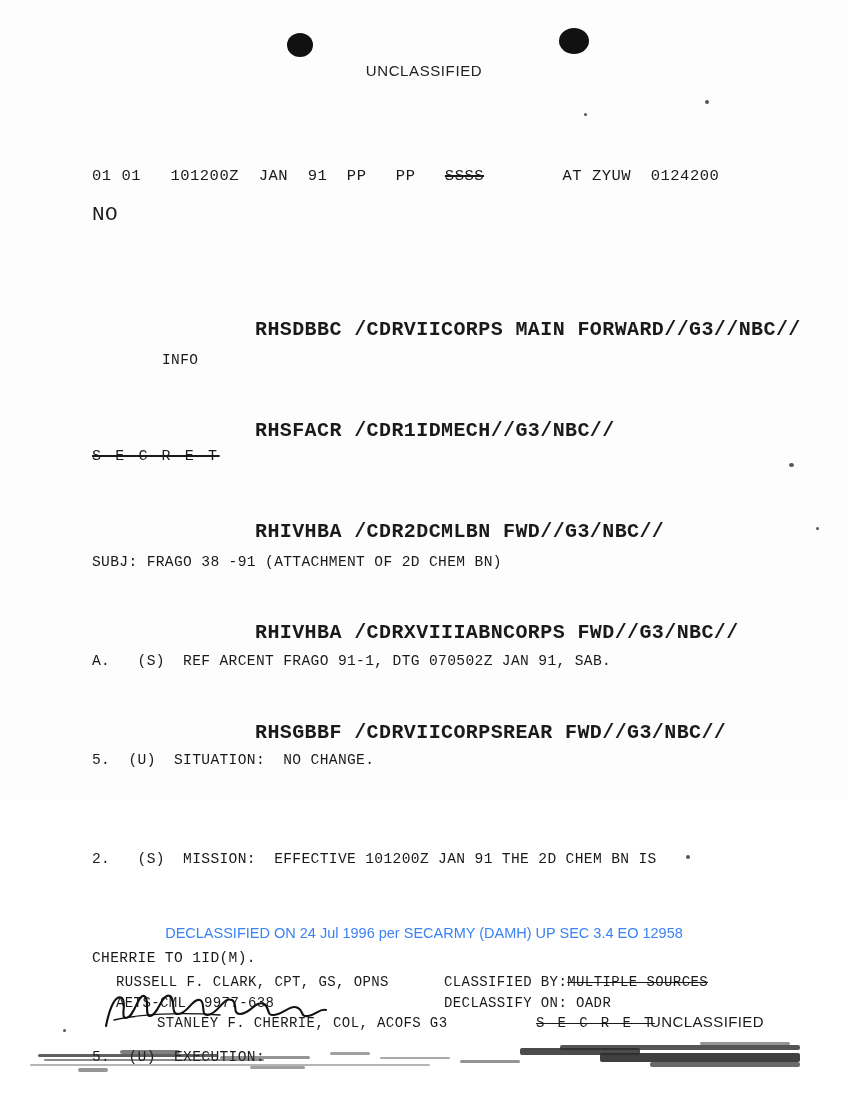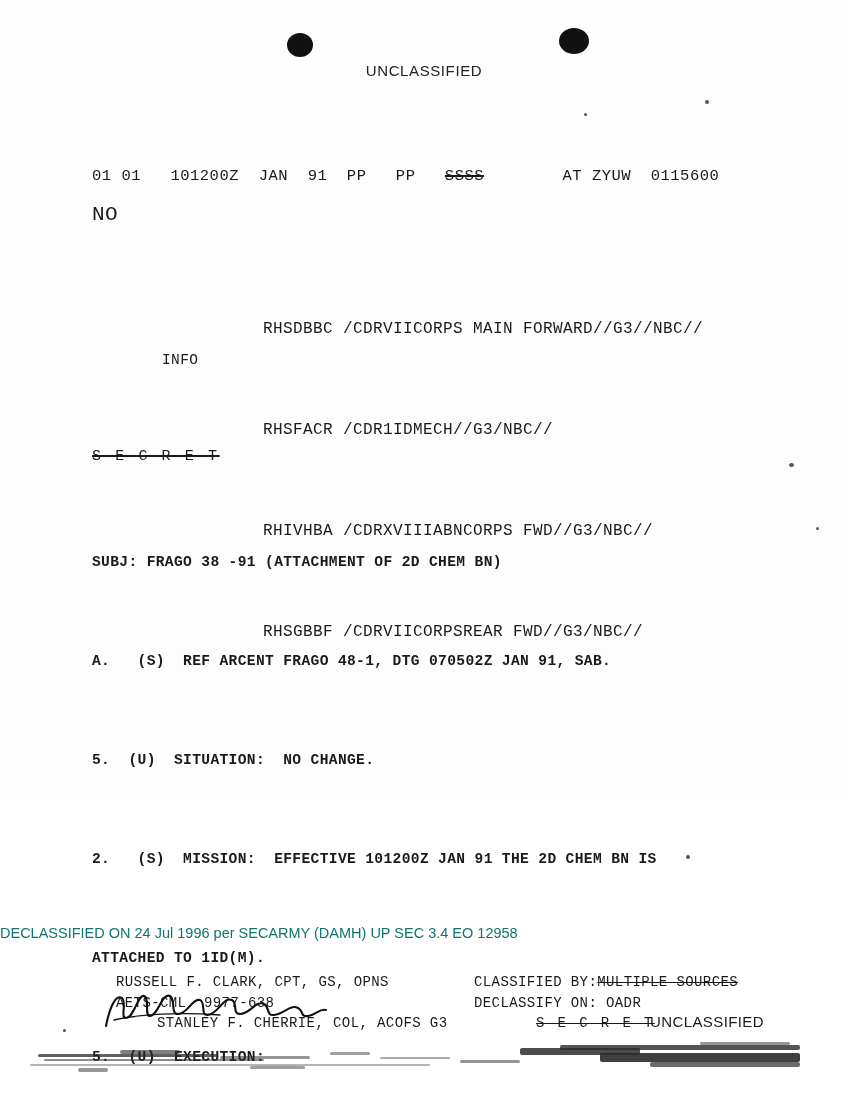--- a/index.html
+++ b/index.html
@@ -68,26 +68,27 @@
   .hdr-sub {
     position: absolute;
     left: 92px;
     top: 203px;
     font-size: 21px;
     letter-spacing: 0.5px;
   }
 
   .addr-block {
     position: absolute;
-    left: 263px;
+    left: 255px;
     top: 246px;
-    font-size: 16px;
+    font-size: 20px;
     line-height: 33.6px;
     letter-spacing: 0.4px;
     white-space: pre;
+    font-weight: bold;
   }
   .addr-row { white-space: pre; }
 
   .info-label {
     position: absolute;
     left: 162px;
     top: 352px;
     font-size: 14.5px;
     letter-spacing: 0.4px;
   }
@@ -105,54 +106,53 @@
   .body-block {
     position: absolute;
     left: 92px;
     top: 480px;
     width: 700px;
     font-size: 14.6px;
     line-height: 33px;
     letter-spacing: 0.35px;
     white-space: pre-wrap;
   }
-  .body-line { white-space: pre; font-weight: bold; }
+  .body-line { white-space: pre; }
   .inline-strike {
     text-decoration: line-through;
     text-decoration-thickness: 1.4px;
   }
 
   .declass {
     position: absolute;
     left: 0; right: 0;
     top: 925px;
-    text-align: left;
+    text-align: center;
     font-family: "Liberation Sans", sans-serif;
     font-size: 14.5px;
-    color: #0f766e;
+    color: #3b82f6;
   }
 
   .sig-left {
     position: absolute;
     left: 116px;
     top: 972px;
     font-size: 14px;
     line-height: 21px;
     letter-spacing: 0.4px;
     white-space: pre;
   }
   .sig-right {
     position: absolute;
     left: 444px;
     top: 972px;
     font-size: 14px;
     line-height: 21px;
     letter-spacing: 0.4px;
     white-space: pre;
-    margin-left: 30px;
   }
   .sig-name2 {
     position: absolute;
     left: 116px;
     top: 1015px;
     font-size: 14px;
     letter-spacing: 0.4px;
     white-space: pre;
     margin-left: 41px;
   }
@@ -209,41 +209,42 @@
 
   <div class="classification-top">UNCLASSIFIED</div>
 
   <div class="speck" style="left:705px; top:100px; width:4px; height:4px;"></div>
   <div class="speck" style="left:584px; top:113px; width:3px; height:3px;"></div>
   <div class="speck" style="left:789px; top:463px; width:5px; height:4px;"></div>
   <div class="speck" style="left:816px; top:527px; width:3px; height:3px;"></div>
   <div class="speck" style="left:686px; top:855px; width:4px; height:4px;"></div>
   <div class="speck" style="left:63px; top:1029px; width:3px; height:3px;"></div>
 
-  <div class="hdr-line"><span>01 01   101200Z  JAN  91  PP   PP   </span><span class="strike">SSSS</span><span>        AT ZYUW  0115600</span></div>
+  <div class="hdr-line"><span>01 01   101200Z  JAN  91  PP   PP   </span><span class="strike">SSSS</span><span>        AT ZYUW  0124200</span></div>
 
   <div class="hdr-sub">NO</div>
 
   <div class="info-label">INFO</div>
 
   <div class="addr-block">
     <div class="addr-row">RHSDBBC /CDRVIICORPS MAIN FORWARD//G3//NBC//</div>
     <div class="addr-row">RHSFACR /CDR1IDMECH//G3/NBC//</div>
+    <div class="addr-row">RHIVHBA /CDR2DCMLBN FWD//G3/NBC//</div>
     <div class="addr-row">RHIVHBA /CDRXVIIIABNCORPS FWD//G3/NBC//</div>
     <div class="addr-row">RHSGBBF /CDRVIICORPSREAR FWD//G3/NBC//</div>
   </div>
 
   <div class="secret-top">S E C R E T</div>
 
   <div class="body-block">
     <div class="body-line">SUBJ: FRAGO 38 -91 (ATTACHMENT OF 2D CHEM BN)</div>
-    <div class="body-line">A.   (S)  REF ARCENT FRAGO 48-1, DTG 070502Z JAN 91, SAB.</div>
+    <div class="body-line">A.   (S)  REF ARCENT FRAGO 91-1, DTG 070502Z JAN 91, SAB.</div>
     <div class="body-line">5.  (U)  SITUATION:  NO CHANGE.</div>
     <div class="body-line">2.   (S)  MISSION:  EFFECTIVE 101200Z JAN 91 THE 2D CHEM BN IS</div>
-    <div class="body-line">ATTACHED TO 1ID(M).</div>
+    <div class="body-line">CHERRIE TO 1ID(M).</div>
     <div class="body-line">5.  (U)  EXECUTION:</div>
     
     
     
     
     
     
     
   </div>
 

